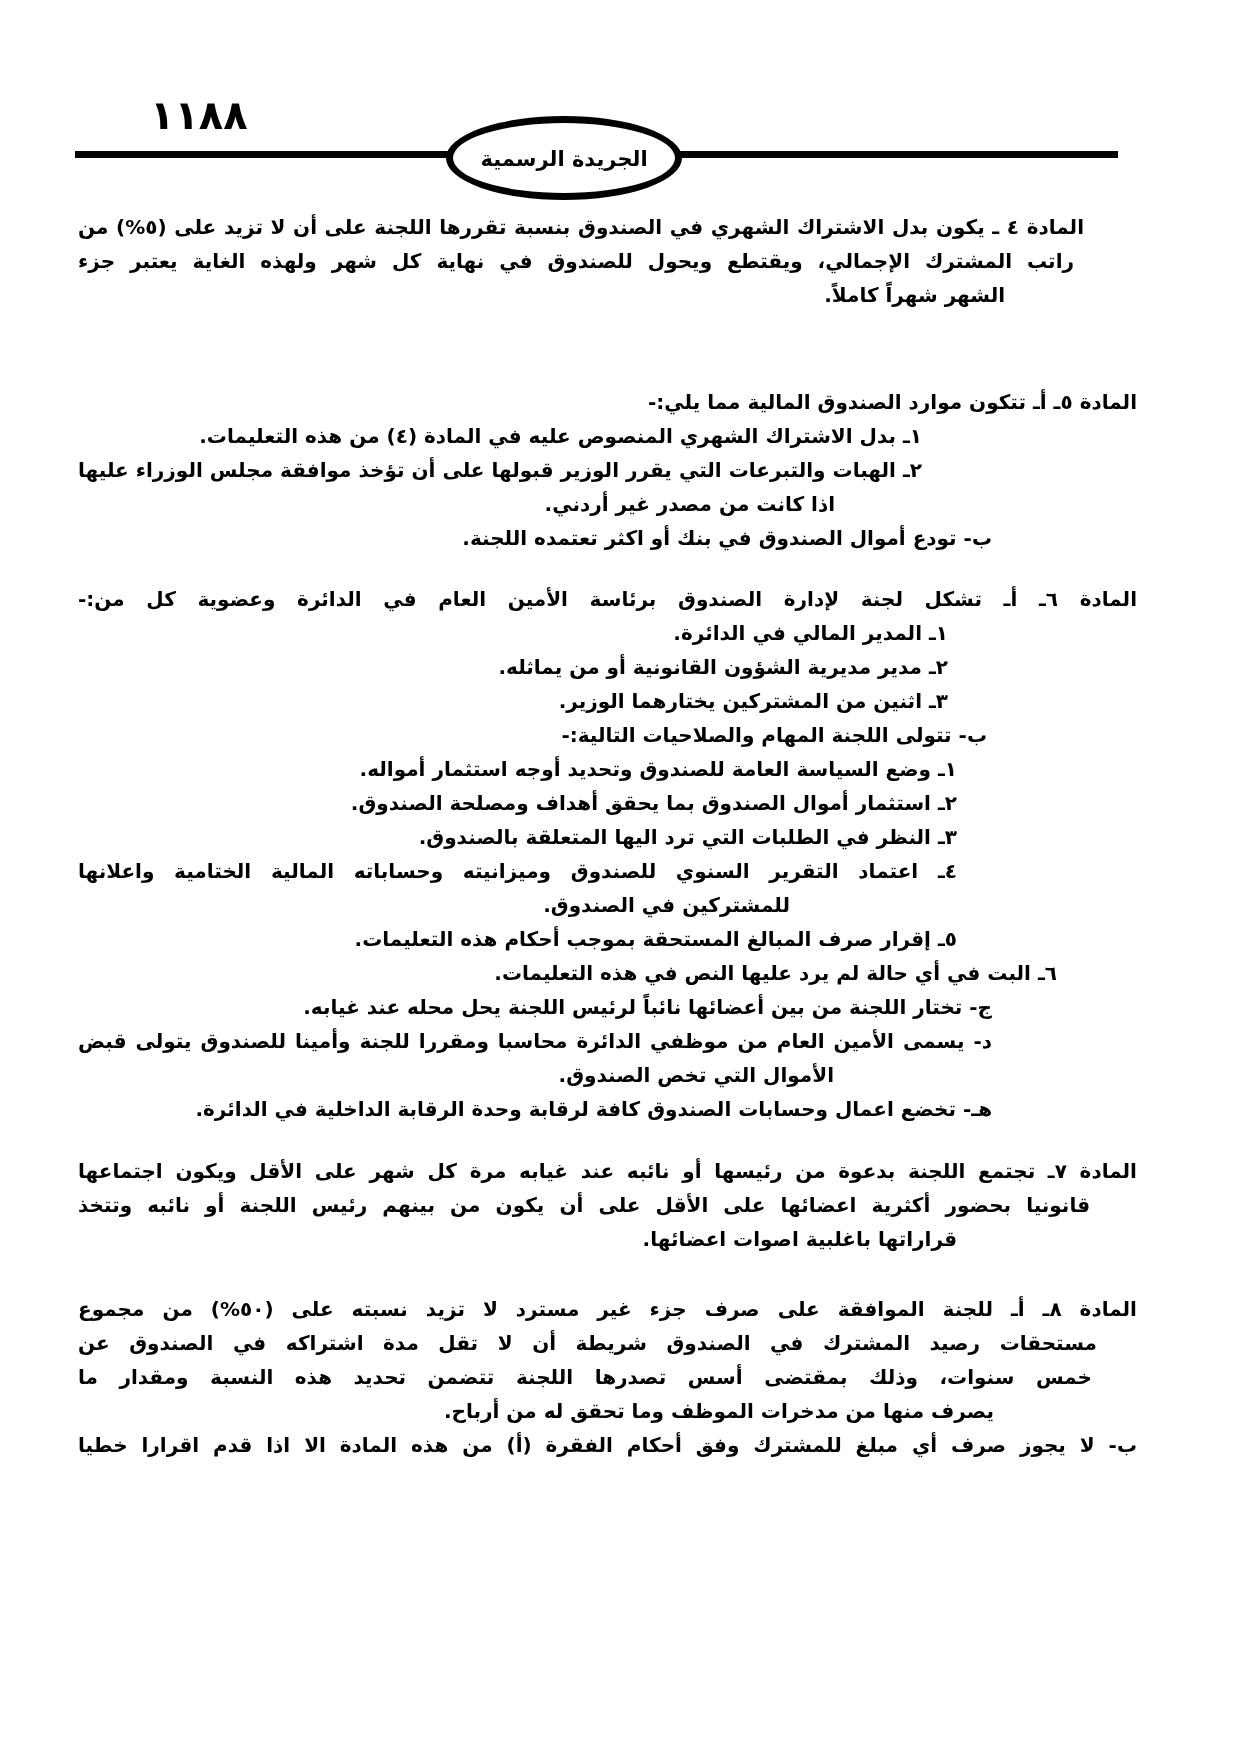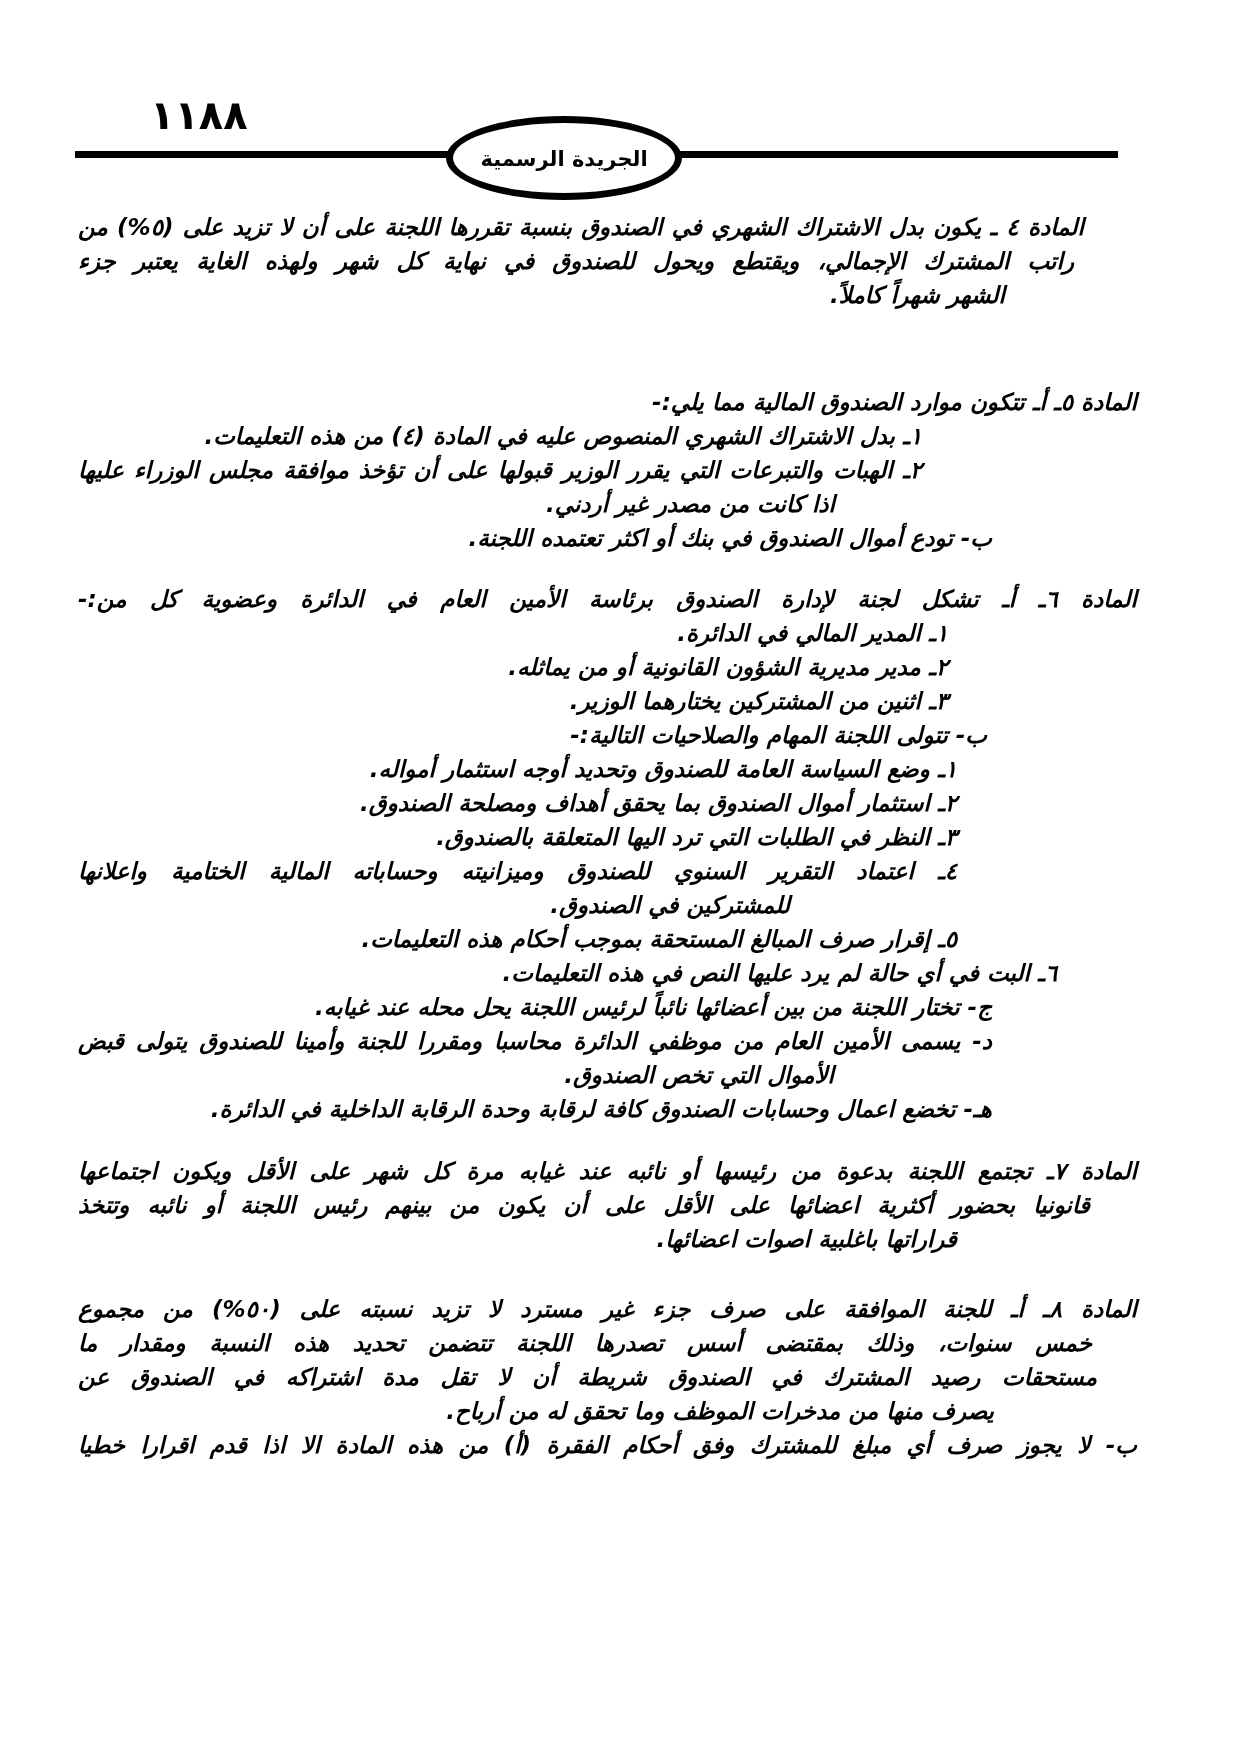--- a/index.html
+++ b/index.html
@@ -54,27 +54,26 @@
     right:104px;           
     width:1059px;          
     direction:rtl;
   }
   section{display:block;}
   section[data-name="article-5"]{margin-top:73px;}
   section[data-name="article-6"]{margin-top:27px;}
   section[data-name="article-7"]{margin-top:28px;}
   section[data-name="article-8"]{margin-top:36px;}
   .line{
-    font-size:23px;
+    font-size:20px;
     font-weight:bold;
     line-height:34px;
     text-align:right;
     direction:rtl;
     white-space:normal;
-    font-style:italic;
   }
   .line.j{
     text-align:justify;
     text-align-last:justify;
     text-justify:inter-word;
   }
 </style>
 </head>
 <body>
 
@@ -119,20 +118,20 @@
         <div class="line" data-name="text-line" style="margin-right: 303px;">الأموال التي تخص الصندوق.</div>
         <div class="line" data-name="text-line" style="margin-right: 145px;">هـ- تخضع اعمال وحسابات الصندوق كافة لرقابة وحدة الرقابة الداخلية في الدائرة.</div>
       </section>
       <section data-name="article-7">
         <div class="line j" data-name="text-line" style="margin-right: 0px;">المادة ٧ـ  تجتمع اللجنة بدعوة من رئيسها أو نائبه عند غيابه مرة كل شهر على الأقل ويكون اجتماعها</div>
         <div class="line j" data-name="text-line" style="margin-right: 47px;">قانونيا بحضور أكثرية اعضائها على الأقل على أن يكون من بينهم رئيس اللجنة أو نائبه وتتخذ</div>
         <div class="line" data-name="text-line" style="margin-right: 180px;">قراراتها باغلبية اصوات اعضائها.</div>
       </section>
       <section data-name="article-8">
         <div class="line j" data-name="text-line" style="margin-right: 0px;">المادة ٨ـ أـ  للجنة الموافقة على صرف جزء غير مسترد لا تزيد نسبته على (٥٠%) من مجموع</div>
+        <div class="line j" data-name="text-line" style="margin-right: 40px;">مستحقات رصيد المشترك في الصندوق شريطة أن لا تقل مدة اشتراكه في الصندوق عن</div>
         <div class="line j" data-name="text-line" style="margin-right: 45px;">خمس سنوات، وذلك بمقتضى أسس تصدرها اللجنة تتضمن تحديد هذه النسبة ومقدار ما</div>
-        <div class="line j" data-name="text-line" style="margin-right: 40px;">مستحقات رصيد المشترك في الصندوق شريطة أن لا تقل مدة اشتراكه في الصندوق عن</div>
         <div class="line" data-name="text-line" style="margin-right: 143px;">يصرف منها من مدخرات الموظف وما تحقق له من أرباح.</div>
         <div class="line j" data-name="text-line" style="margin-right: 0px;">ب- لا يجوز صرف أي مبلغ للمشترك وفق أحكام الفقرة (أ) من هذه المادة الا اذا قدم اقرارا خطيا</div>
       </section>
     </div>
 
 </div>
 
 </body></html>

